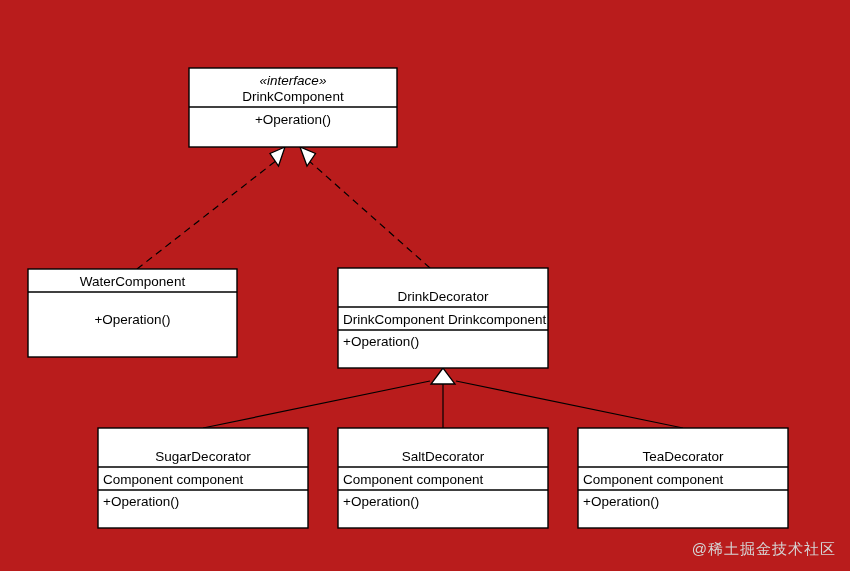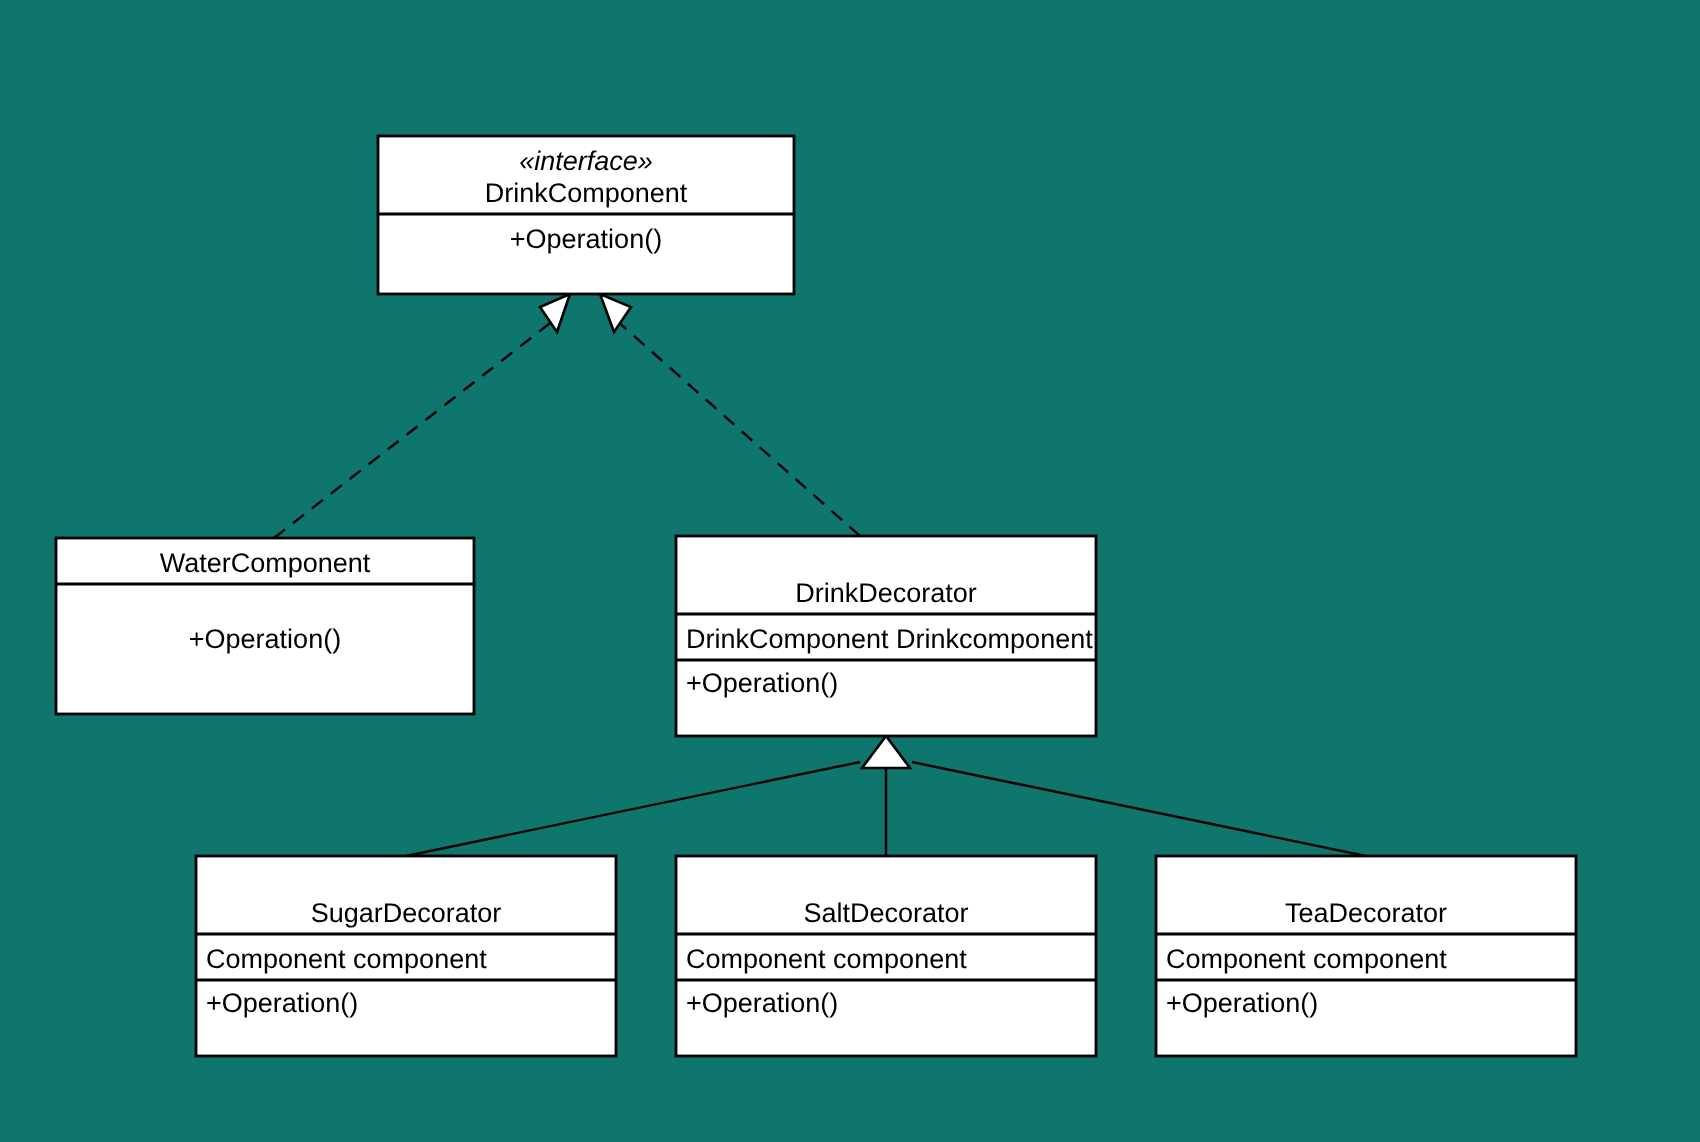--- a/index.html
+++ b/index.html
@@ -7,21 +7,21 @@
     padding: 0;
     background: #ffffff;
   }
   body {
     font-family: "Liberation Sans", sans-serif;
   }
   #diagram-root {
     position: relative;
     width: 850px;
     height: 571px;
-    background: #0f766e;
+    background: #b91c1c;
     overflow: hidden;
   }
   svg.uml-canvas {
     position: absolute;
     left: 0;
     top: 0;
     width: 850px;
     height: 571px;
   }
   .cls-box {
@@ -170,14 +170,15 @@
       <rect class="cls-box" x="578" y="428" width="210" height="100"></rect>
       <line class="cls-divider" x1="578" y1="467" x2="788" y2="467"></line>
       <line class="cls-divider" x1="578" y1="490" x2="788" y2="490"></line>
       <text class="t-title" x="683" y="461">TeaDecorator</text>
       <text class="t-member" x="583" y="484">Component component</text>
       <text class="t-member" x="583" y="506">+Operation()</text>
     </g>
 
   </svg>
 
+  <div class="watermark">@稀土掘金技术社区</div>
 
 </div>
 
 </body></html>

